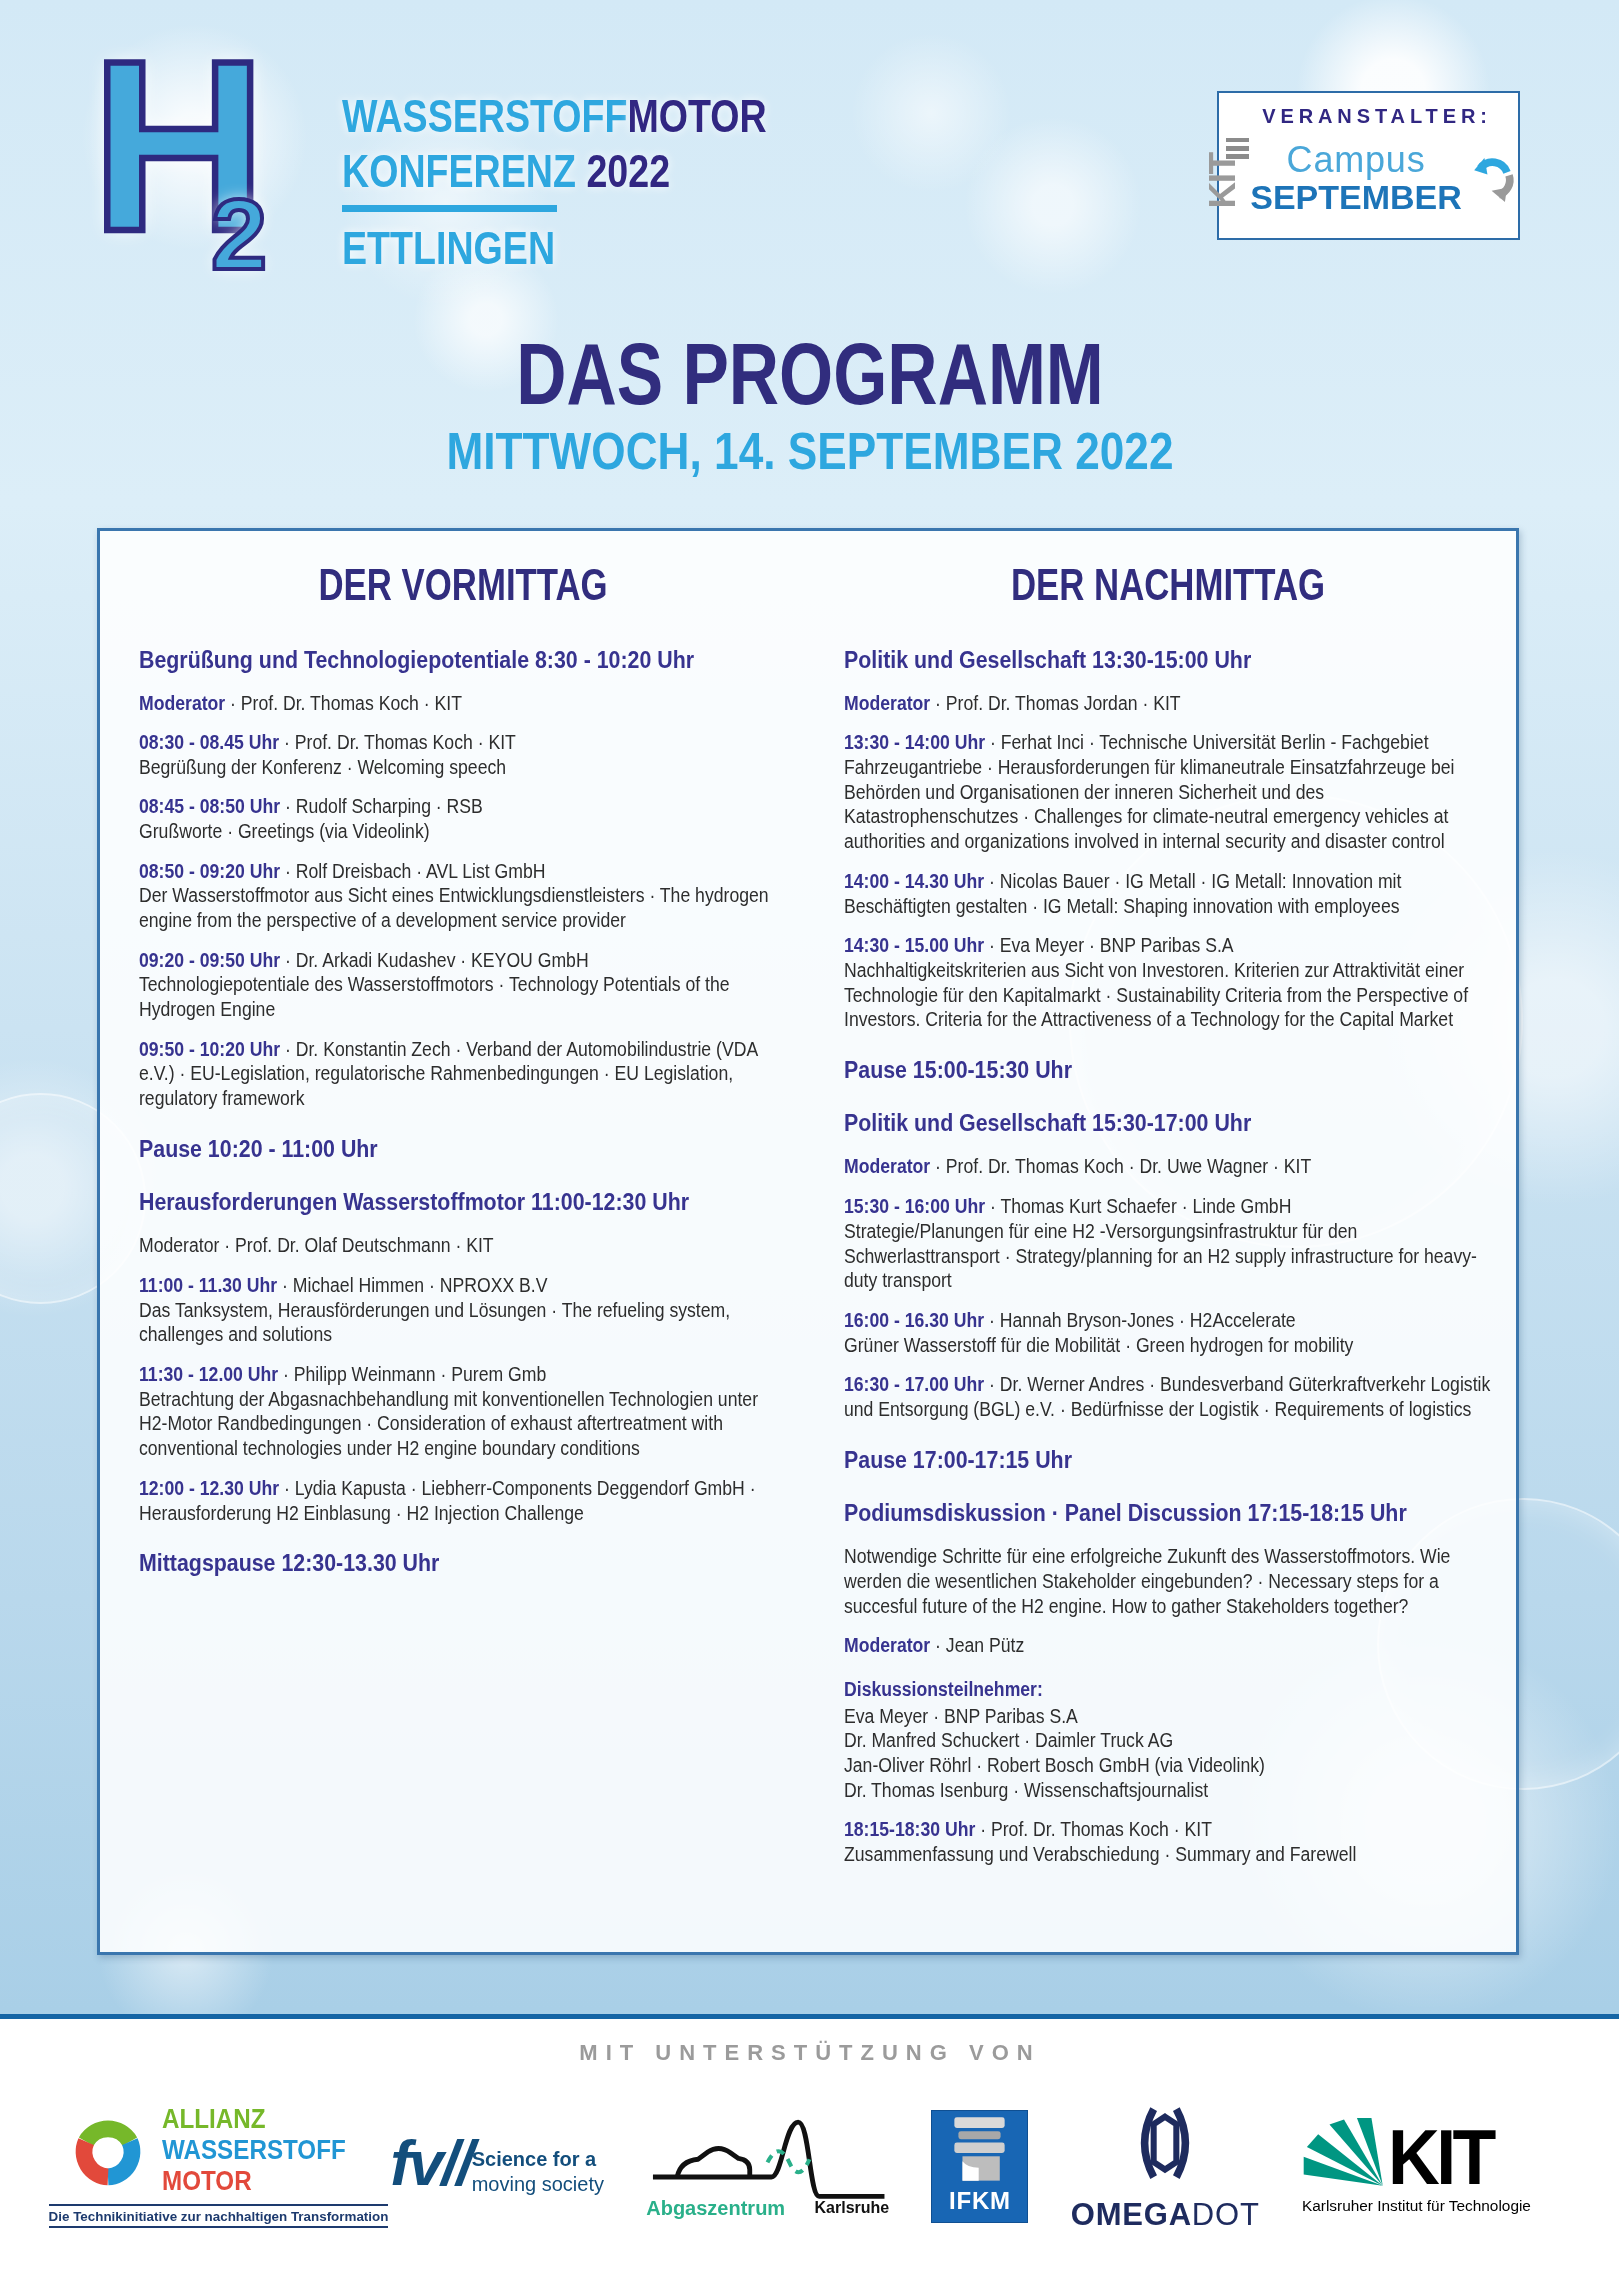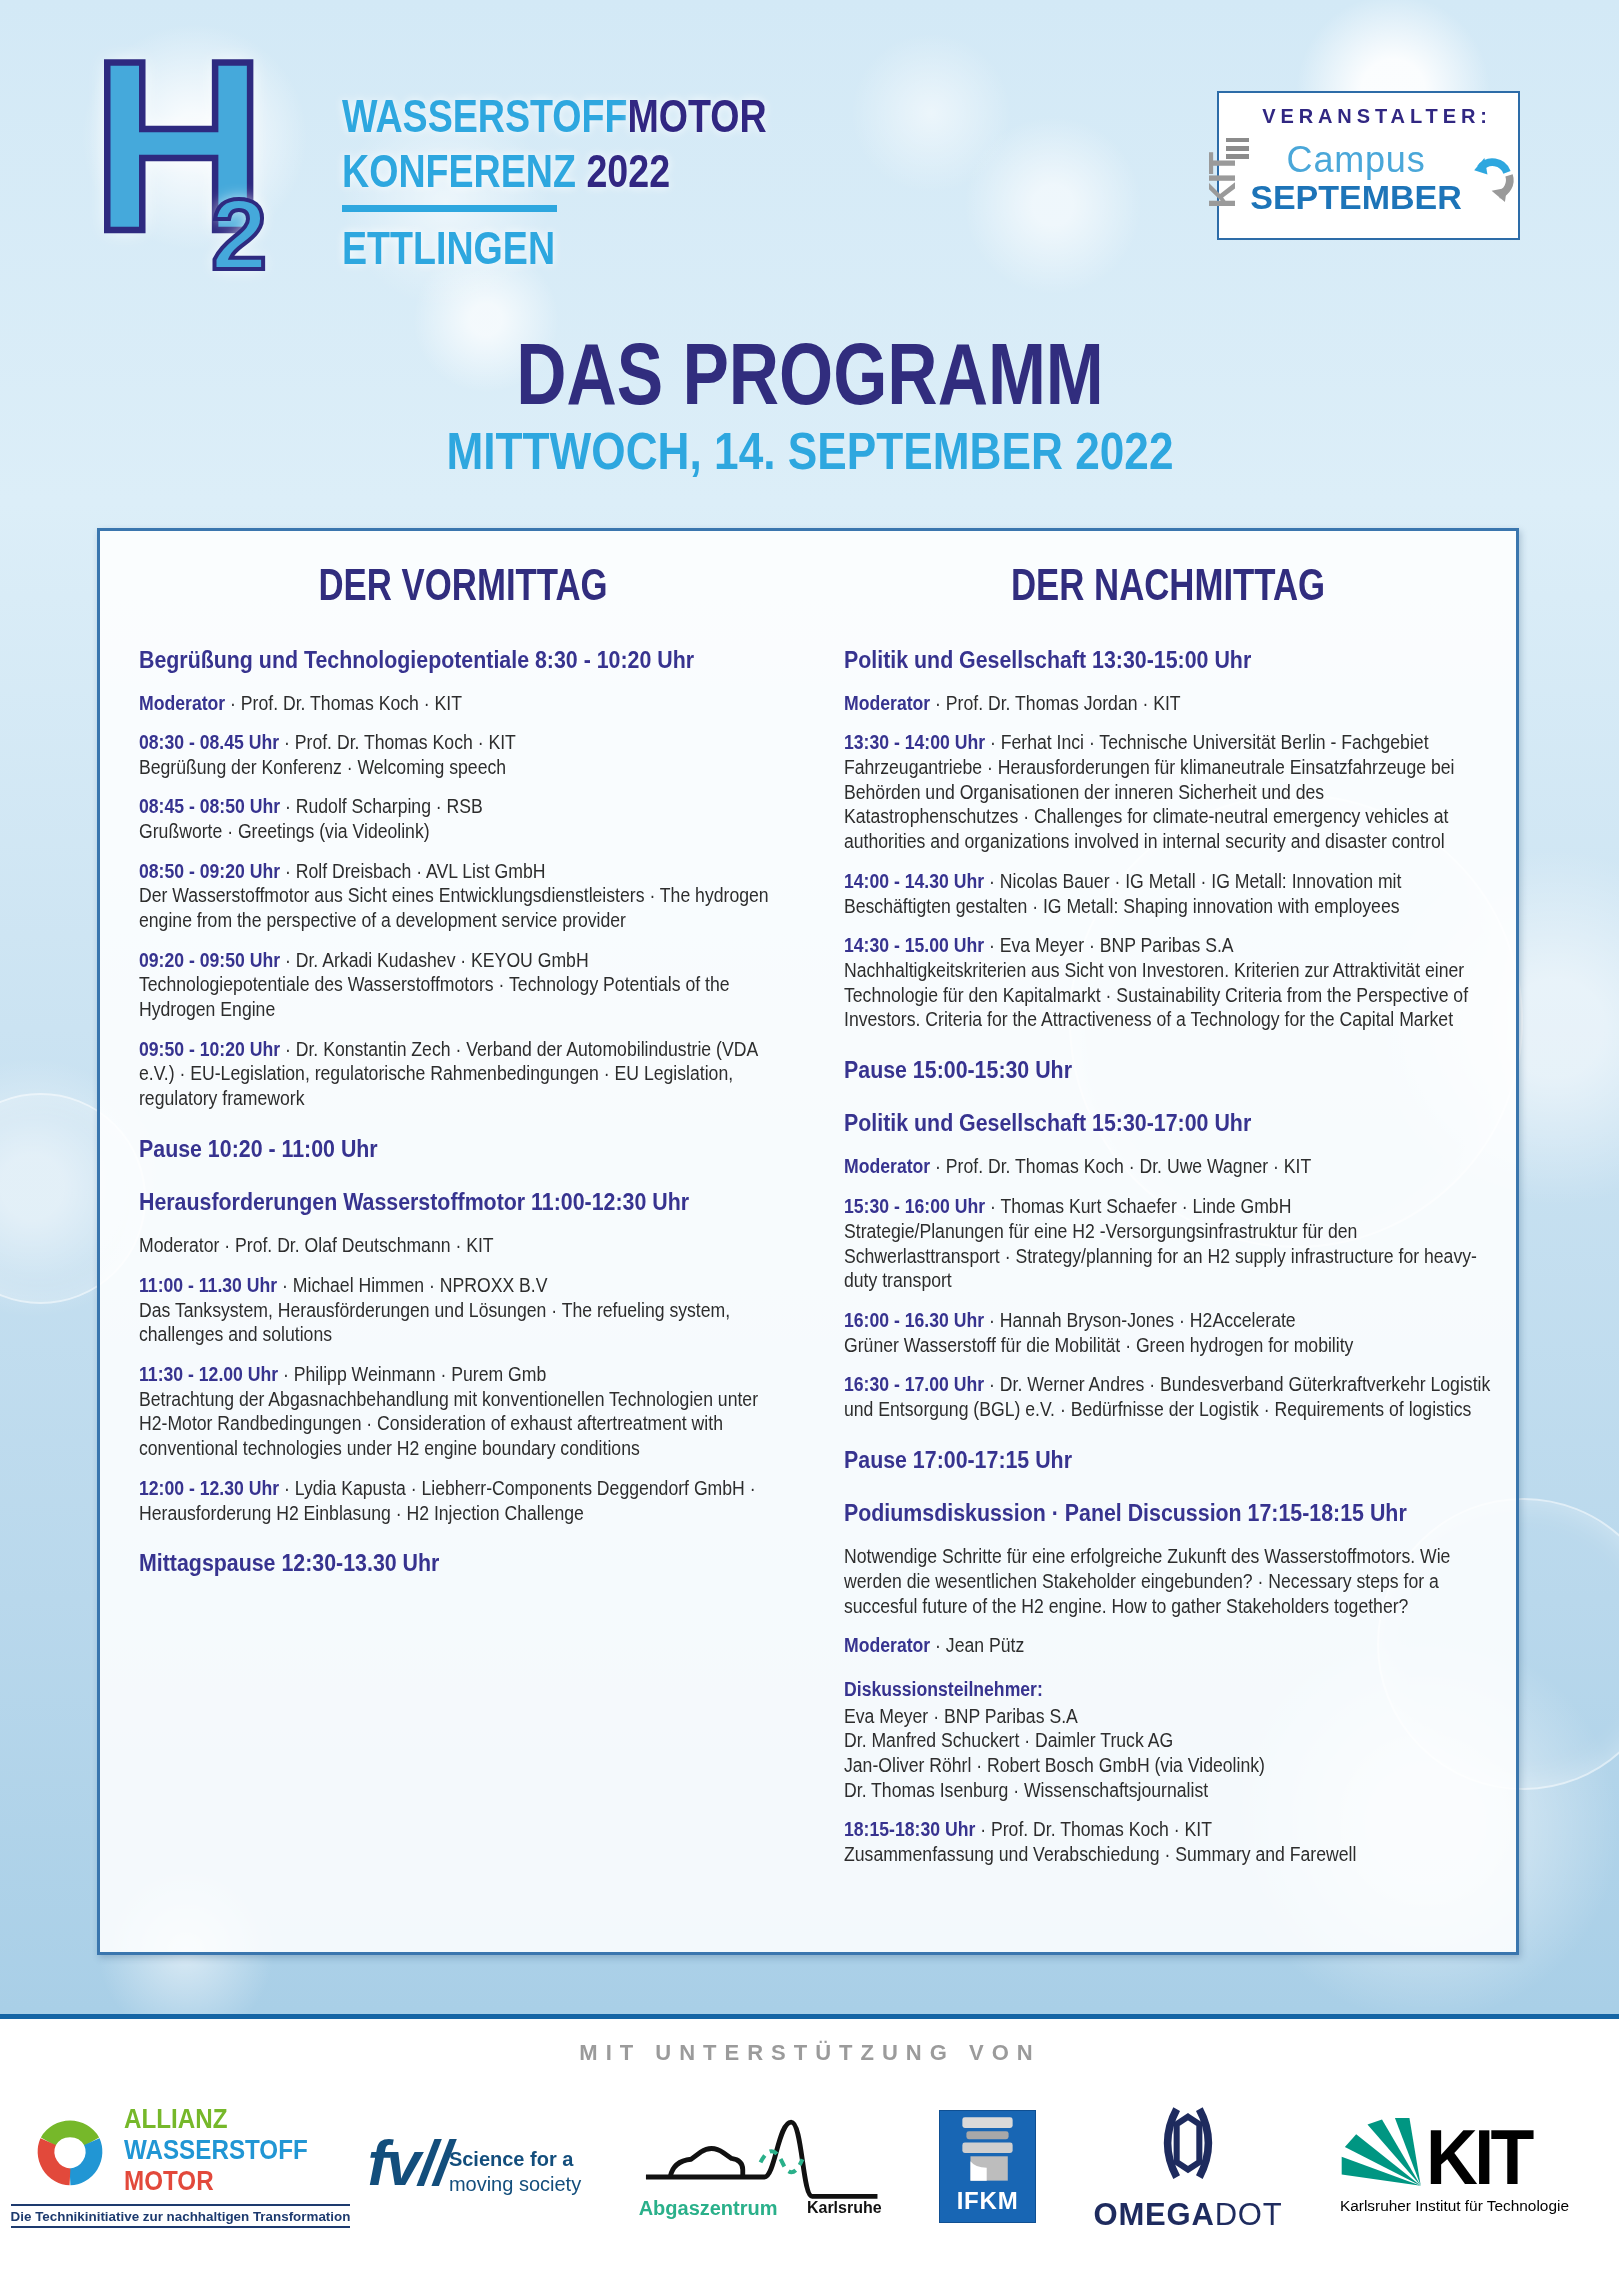--- a/index.html
+++ b/index.html
@@ -70,21 +70,21 @@
   .sec, .pause { margin:23px 0 16px; font-size:23.5px; font-weight:bold; color:#37338f; }
   .mlabel { color:#2d2d2d; } .mlabel.hl { color:#37338f; font-weight:bold; }
   .time { color:#37338f; font-weight:bold; }
   .plabel { margin:19.4px 0 0; font-weight:bold; color:#37338f; }
   .lines { margin-top:1.6px; }
 
   
   .blue-line { position:absolute; top:2014px; left:0; width:1620px; height:5.7px; background:#1565a5; }
   .footer { position:absolute; top:2019px; left:0; width:1620px; height:265px; background:#ffffff; }
   .supported { text-align:center; margin-top:21px; font-size:22px; color:#9b9b9b; letter-spacing:8px; font-weight:bold; }
-  .logo-row { display:flex; justify-content:space-between; align-items:center; padding:0 51px; margin-top:23px; height:154px; }
+  .logo-row { display:flex; justify-content:space-between; align-items:center; padding:0 89px; margin-top:23px; height:154px; }
 
   .lg { display:flex; align-items:center; }
   
   .allianz { flex-direction:column; width:259px; }
   .allianz-top { display:flex; align-items:center; gap:11.3px; }
   .allianz-txt div { font-size:27.5px; font-weight:bold; line-height:1.12; transform:scaleX(.88); transform-origin:left; white-space:nowrap; }
   .al-1{color:#76b82a;} .al-2{color:#2196d4;} .al-3{color:#e2493b;}
   .allianz-tag { margin-top:8px; border-top:2.4px solid #1d3a6e; border-bottom:2.4px solid #1d3a6e;
                  padding:2.4px 0; font-size:13.4px; font-weight:bold; color:#1d3a6e; white-space:nowrap; }
   

